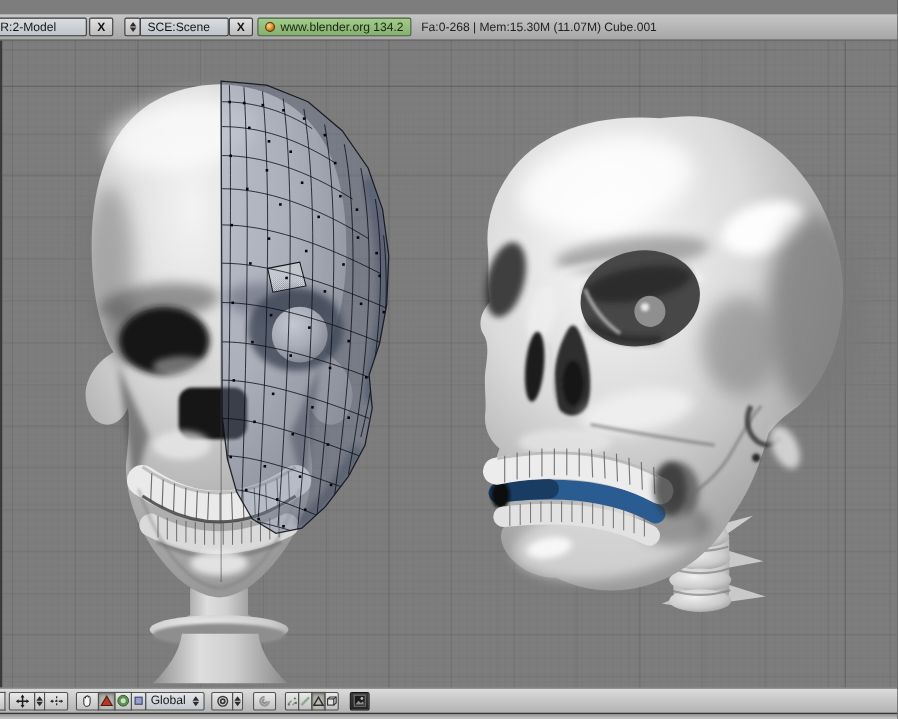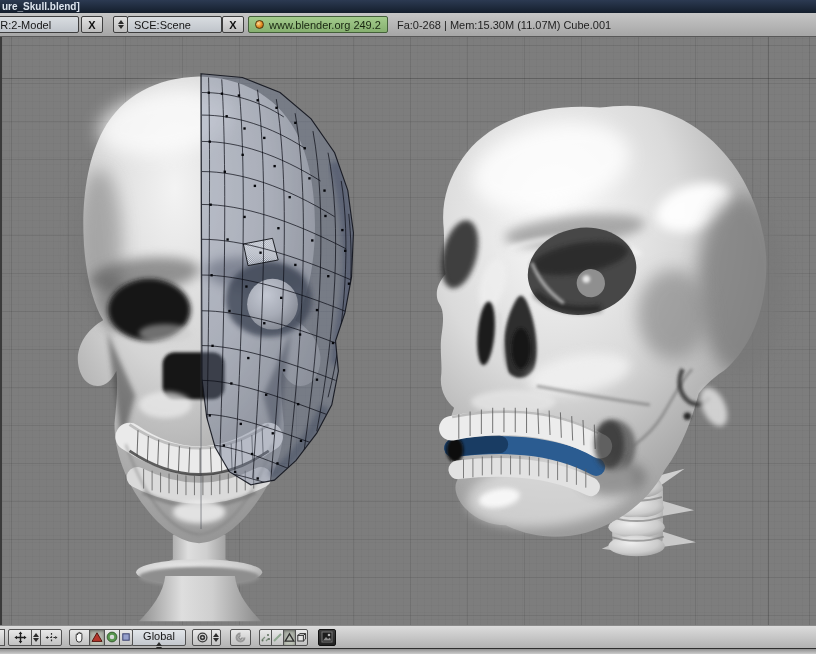--- a/index.html
+++ b/index.html
@@ -46,59 +46,56 @@
   .viewport svg{position:absolute;left:-2px;top:0;}
   
   .toolbar{position:absolute;top:625px;left:0;width:816px;height:23px;box-sizing:border-box;
     background:linear-gradient(#dcdcdc,#b2b2b2);border-top:1px solid #8b8b8b;
     display:flex;align-items:center;}
   .tbtn{height:17px;box-sizing:border-box;border:1px solid #525252;border-radius:2px;
     background:linear-gradient(#e9e9e9,#c2c2c2);display:flex;align-items:center;justify-content:center;
     flex:0 0 auto;}
   .tbtn.join{margin-left:-1px;border-radius:0;}
   .tbtn.first{border-radius:2px 0 0 2px;}
-  .tbtn.last{border-radius:0 2px 2px 0;flex-direction:column;}
+  .tbtn.last{border-radius:0 2px 2px 0;}
   .tbtn.pressed{background:linear-gradient(#a9aea4,#c0c5ba);box-shadow:inset 0 1px 3px rgba(0,0,0,.4);}
   .tbtn.dark{background:linear-gradient(#3c3c3c,#232323);border-color:#111;}
   .narrow{width:10px;flex-direction:column;gap:1px;}
   .global{width:54px;font-size:11px;color:#161616;justify-content:space-between;padding:0 4px;
     background:linear-gradient(#e2e6ea,#c4c8ce);}
   .gap{flex:0 0 auto;}
   .strip{position:absolute;top:648px;left:0;width:816px;height:6px;
     background:linear-gradient(#8f8f8f,#cccccc);border-top:1px solid #2e2e2e;box-sizing:border-box;}
 </style>
 </head>
 <body>
 
 <div class="app">
 
-  <div class="titlebar">
-    <span>ure_Skull.blend]</span>
-  </div>
 
   <div class="header">
     <div class="field" style="margin-left:-14px;width:93px;">
       <span>SR:2-Model</span>
     </div>
     <div class="xbtn">
       <span>X</span>
     </div>
     <div class="minibtn" style="margin-left:10px;">
       <span class="tri-u"></span>
       <span class="tri-d"></span>
     </div>
-    <div class="field" style="width:95px;margin-left:-1px;">
+    <div class="field" style="width:81px;margin-left:-1px;">
       <span>SCE:Scene</span>
     </div>
     <div class="xbtn" style="margin-left:0;">
       <span>X</span>
     </div>
     <div class="badge">
       <span class="webdot"></span>
-      <span>www.blender.org 249.2</span>
+      <span>www.blender.org 134.2</span>
     </div>
     <div class="status">Fa:0-268 | Mem:15.30M (11.07M) Cube.001</div>
   </div>
 
   <div class="viewport">
     <div class="axis-h"></div>
     <div class="axis-v"></div>
 
     <svg width="816" height="588" viewBox="0 37 816 625">
       <defs>

